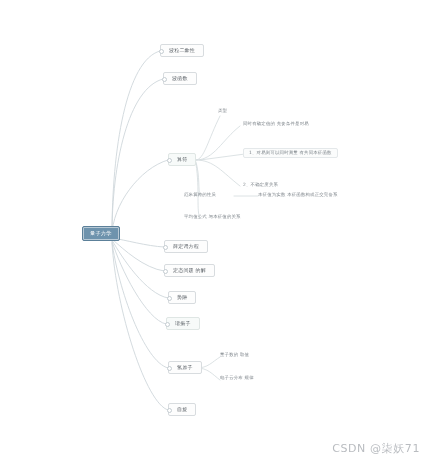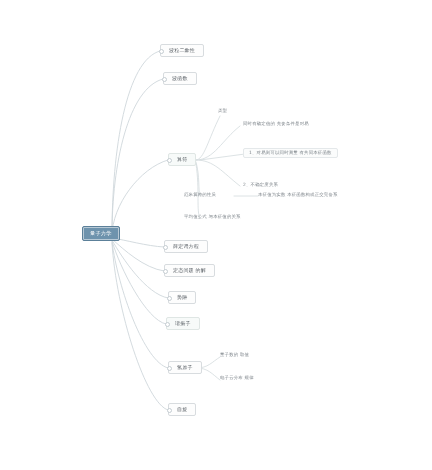--- a/index.html
+++ b/index.html
@@ -224,14 +224,15 @@
   </div>
 
   <div class="node node-leaf" style="left:220px; top:352px;">
     <span>量子数的 取值</span>
   </div>
 
   <div class="node node-leaf" style="left:220px; top:375px;">
     <span>电子云分布 规律</span>
   </div>
 
+  <div id="watermark">CSDN @柒妖71</div>
 
 </div>
 
 </body></html>

